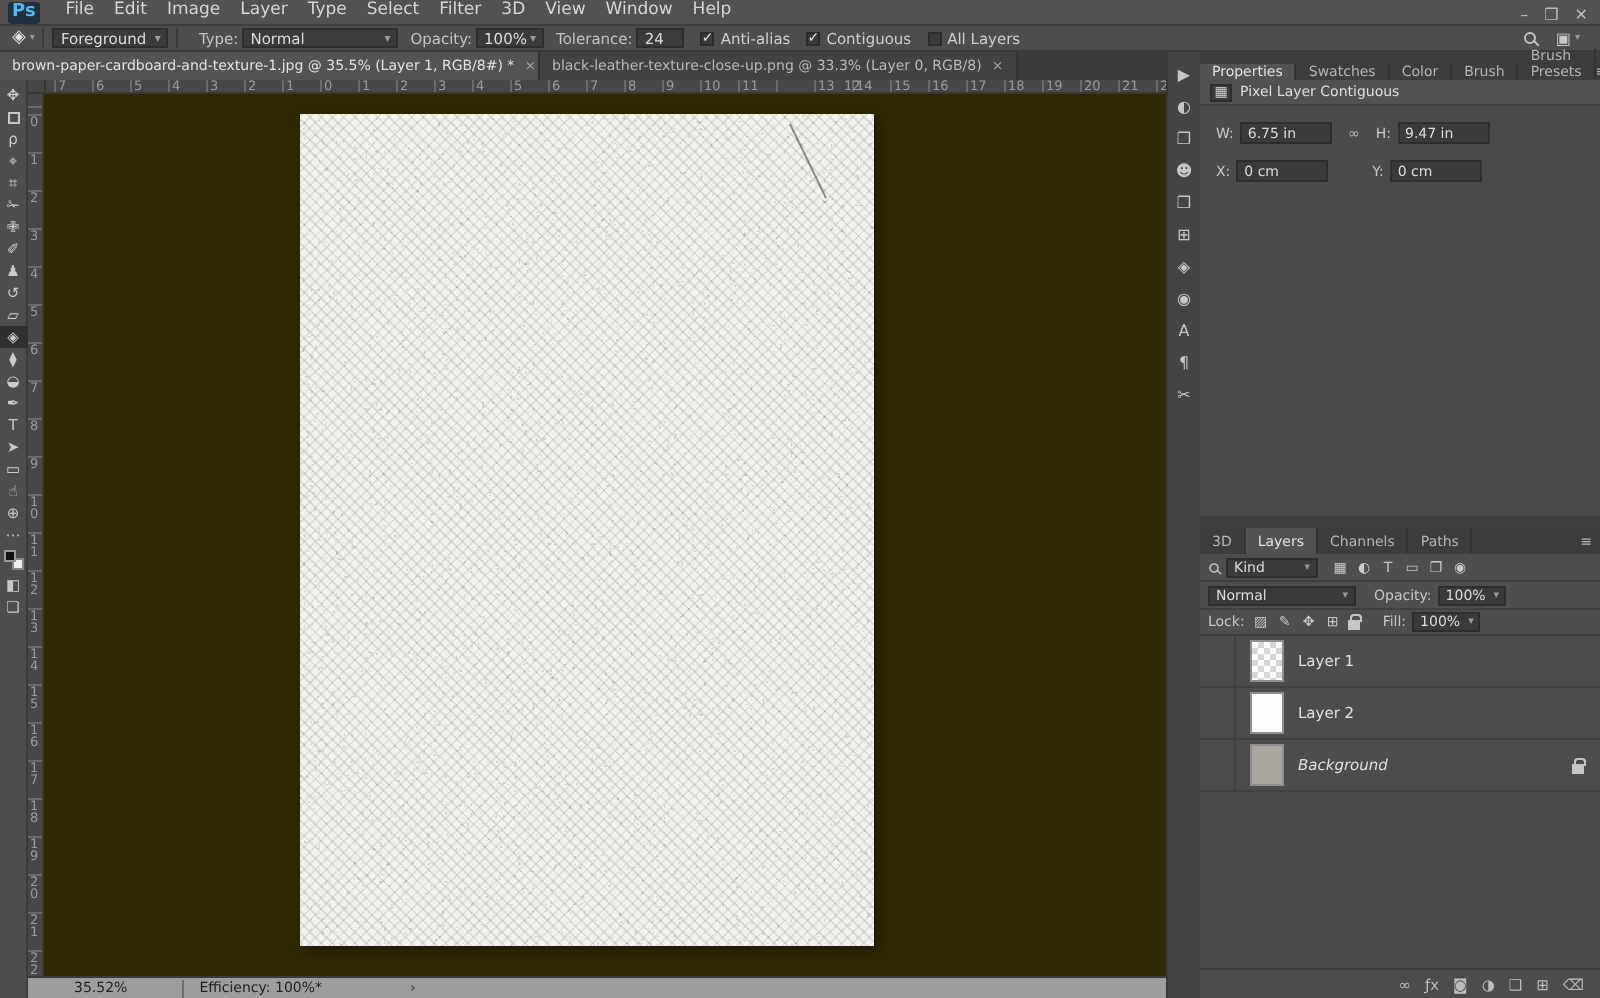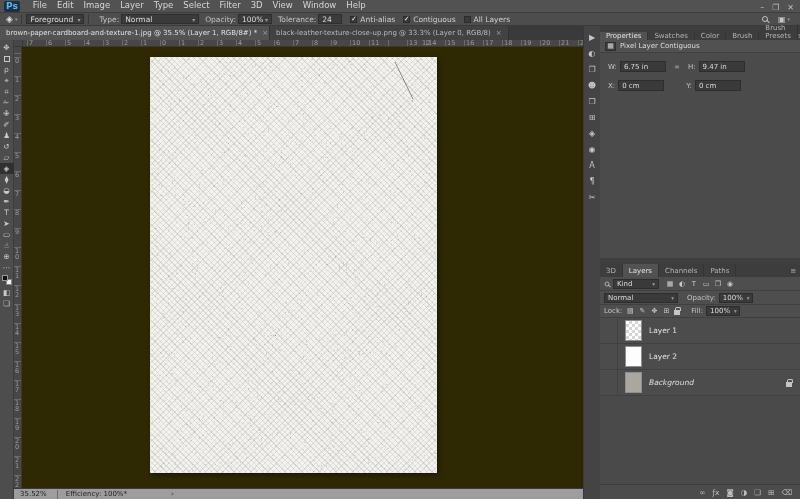--- a/index.html
+++ b/index.html
@@ -72,21 +72,21 @@
   .doc { position:absolute; left:128px; top:10px; width:287px; height:416px; background:#f3f2ef;
     background-image:
       repeating-linear-gradient(45deg, rgba(120,120,115,.18) 0 1px, transparent 1px 4px),
       repeating-linear-gradient(-45deg, rgba(120,120,115,.14) 0 1px, transparent 1px 4px);
     box-shadow:2px 2px 5px rgba(0,0,0,.45); }
   .doc svg { position:absolute; left:0; top:0; }
 
   
   .statusbar { position:absolute; top:488px; left:14px; width:569px; height:11px; background:#9d9d9d;
     display:flex; align-items:center; font-size:7px; color:#1f1f1f; border-top:1px solid #3a3a3a; }
-  .sb-zoom { padding:0 6px; }
+  .sb-zoom { padding:0 23px; }
   .sb-div { width:1px; height:9px; background:#6f6f6f; margin:0 4px; }
   .sb-eff { padding:0 4px; }
   .sb-chev { margin-left:40px; color:#3a3a3a; }
 
   
   .dockstrip { position:absolute; top:26px; left:583px; width:17px; height:473px; background:#444;
     border-left:1px solid #383838; display:flex; flex-direction:column; align-items:center; padding-top:4px; }
   .dock-ic { width:15px; height:15px; display:flex; align-items:center; justify-content:center;
     color:#c6c6c6; font-size:8px; margin-bottom:1px; }
 

